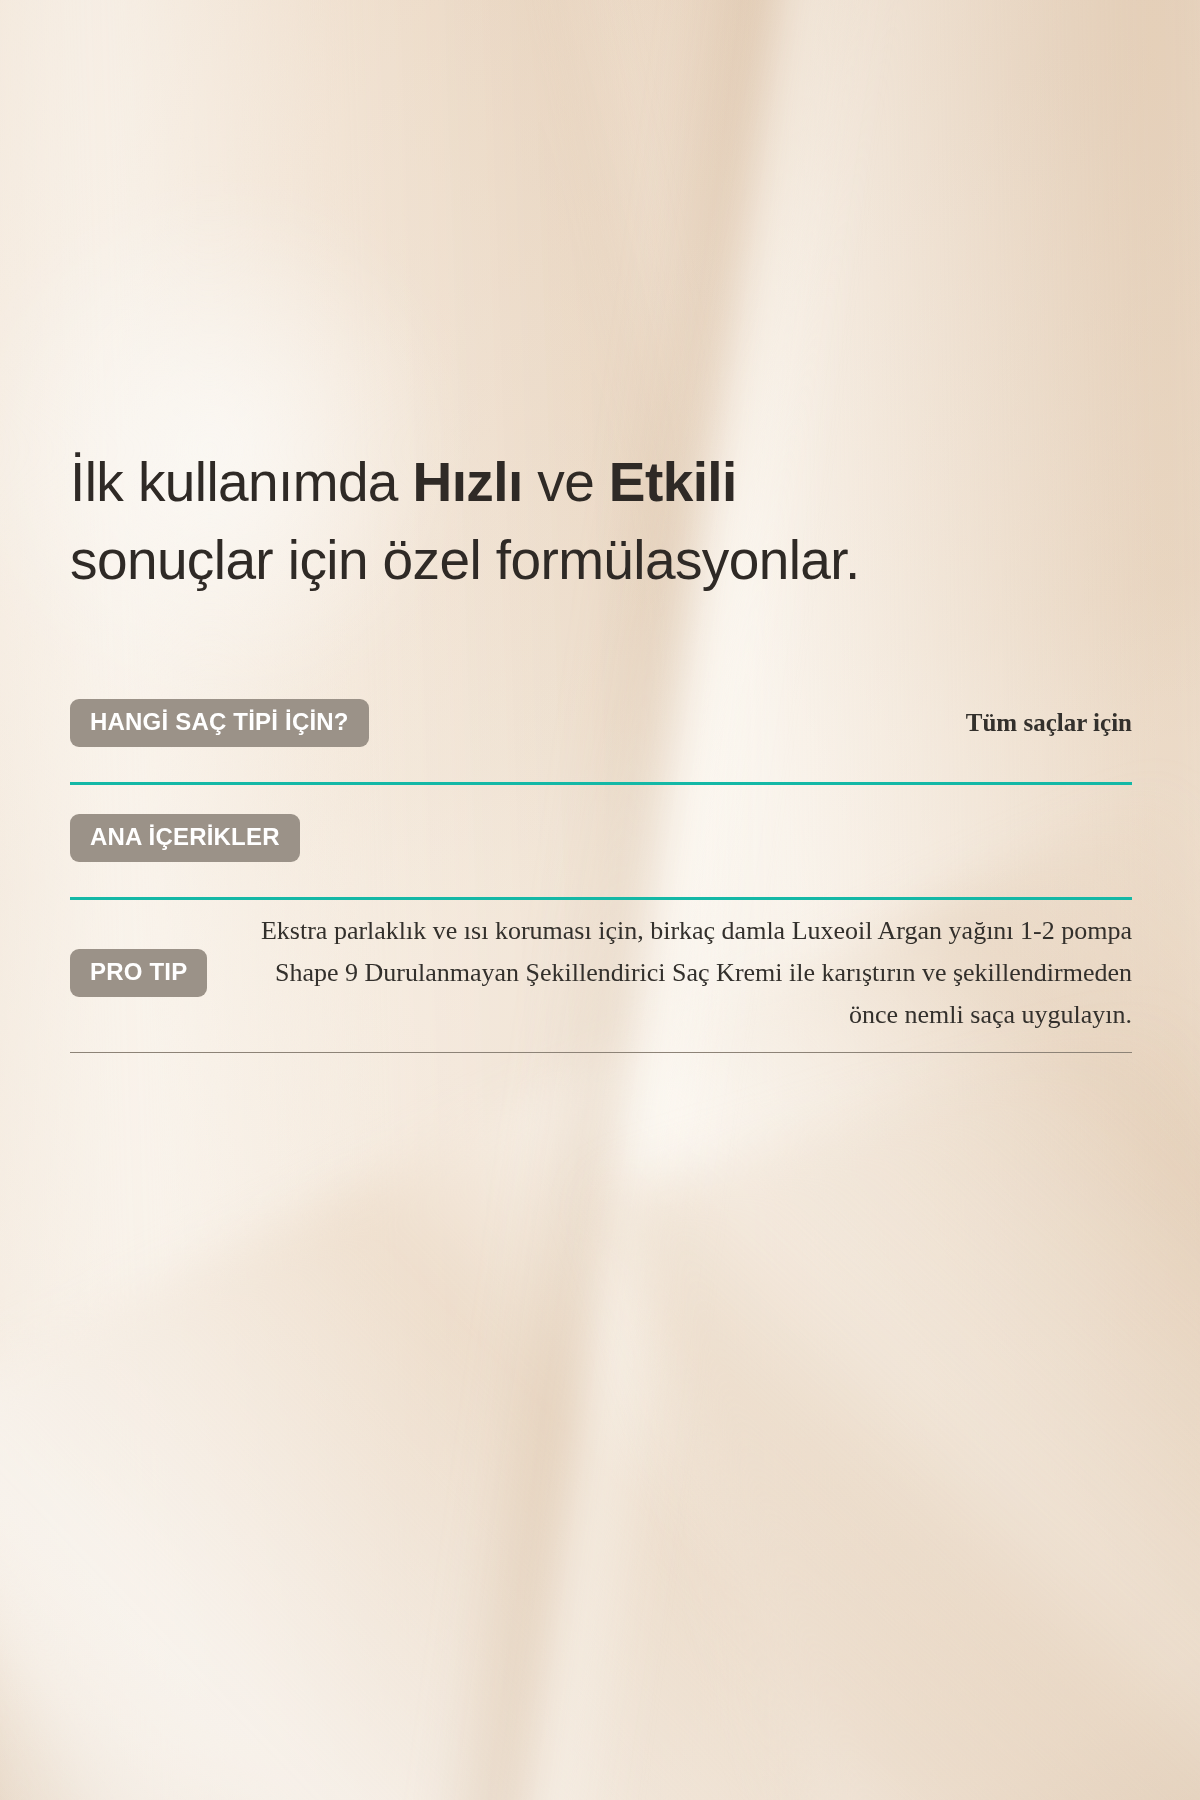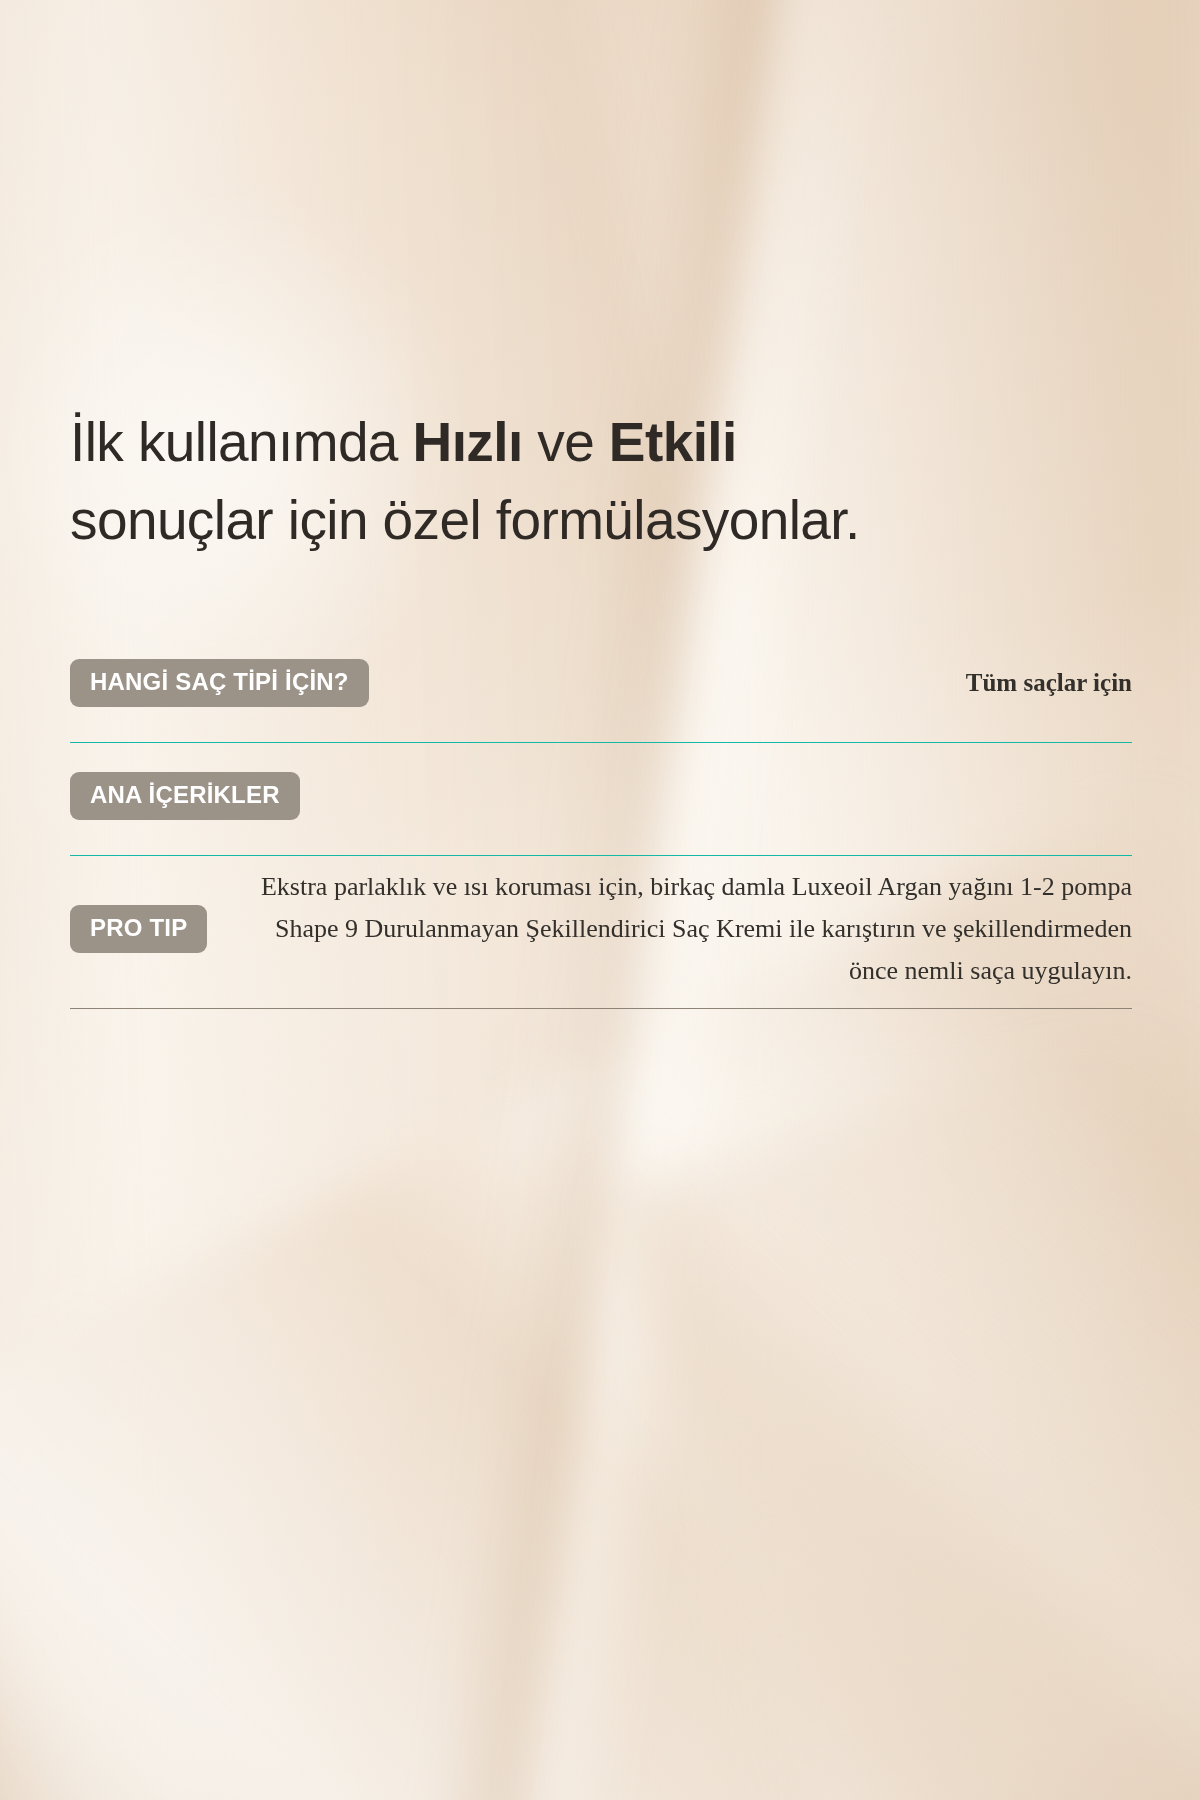--- a/index.html
+++ b/index.html
@@ -95,20 +95,21 @@
     inset: 0;
     background: radial-gradient(105% 75% at 50% 45%, rgba(255,255,255,0.08) 0%, rgba(196,166,136,0.12) 78%, rgba(176,146,116,0.22) 100%);
   }
 
   
   .content {
     position: absolute;
     inset: 0;
     padding: 0 70px;
     box-sizing: border-box;
+    margin-top: 40px;
   }
 
   .headline {
     position: absolute;
     left: 70px;
     right: 62px;
     top: 366px;
     color: #2f2a26;
     font-size: 55px;
     line-height: 1.42;
@@ -125,21 +126,21 @@
     right: 68px;
     top: 630px;
   }
 
   .spec-row {
     position: relative;
     display: flex;
     align-items: center;
     justify-content: space-between;
     gap: 24px;
-    border-bottom: 1px solid #14b8a6;
+    border-bottom: 3px solid #14b8a6;
     min-height: 86px;
     padding: 10px 0 16px 0;
   }
   .spec-row:last-child {
     border-bottom: 1px solid #8d8377;
   }
 
   .tag {
     flex: 0 0 auto;
     display: inline-block;

